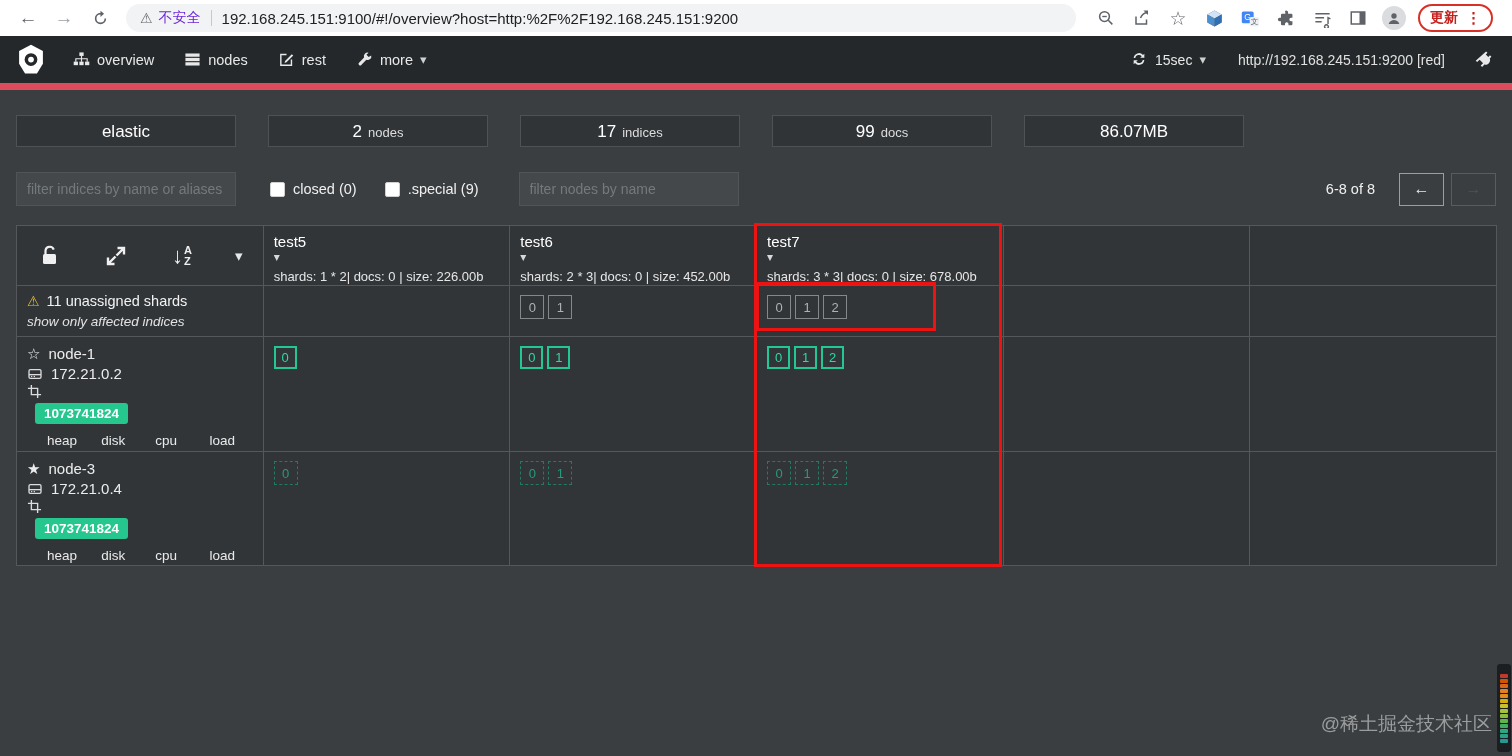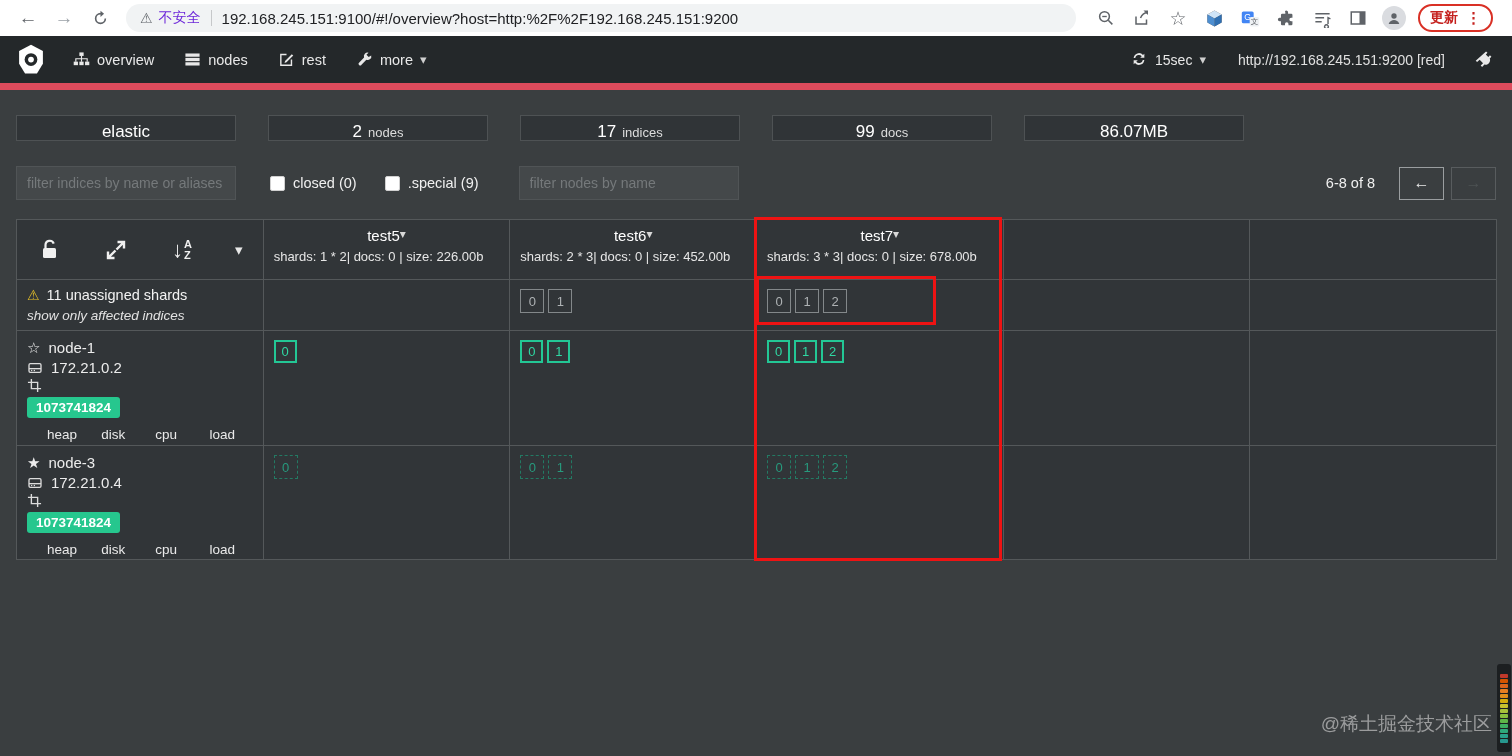--- a/index.html
+++ b/index.html
@@ -33,21 +33,21 @@
   .nav-item { display:flex; align-items:center; gap:7px; padding:0 15px; font-size:14.5px; cursor:pointer; }
   .nav-ic { width:17px; height:17px; display:inline-flex; }
   .caret { font-size:13px; color:#cfcfcf; }
   .nav-right { margin-left:auto; display:flex; align-items:center; gap:10px; padding-right:8px; }
   .refresh-group { display:flex; align-items:center; gap:7px; font-size:14px; }
   .cluster-url { font-size:14px; color:#e0e0e0; margin-left:22px; margin-right:20px; }
   .health-bar { height:7px; }
 
   
   .stats-row { display:flex; margin:25px 16px 0; gap:32px; }
-  .stat-box { width:220px; height:26px; border:1px solid #4e5254; background:#303437;
+  .stat-box { width:220px; height:32px; border:1px solid #4e5254; background:#303437;
               display:flex; align-items:baseline; justify-content:center; gap:6px; padding-top:6px; }
   .stat-value { color:#ffffff; font-size:17px; }
   .stat-label { color:#dddddd; font-size:13px; }
 
   
   .filter-row { display:flex; align-items:center; margin:24px 16px 0; height:36px; }
   .flt-input { width:220px; height:34px; background:#44484a; border:1px solid #505456; color:#c8c8c8;
                font-size:14px; padding:0 10px; font-family:"Liberation Sans",sans-serif; }
   .flt-input::placeholder { color:#75797b; }
   .chk-group { display:flex; align-items:center; gap:8px; color:#f0f0f0; font-size:14.5px; }
@@ -65,40 +65,40 @@
                   grid-template-rows:60px 51px 115px 114px;
                   border-top:1px solid #54585a; border-left:1px solid #54585a; background:#313538; }
   .cell { border-right:1px solid #54585a; border-bottom:1px solid #54585a; padding:7px 10px; overflow:hidden; }
   .controls-cell { display:flex; align-items:center; justify-content:space-between; padding:0 20px; }
   .hicon { display:inline-flex; width:26px; height:26px; align-items:center; justify-content:center; }
   .sortaz { display:flex; align-items:center; gap:1px; color:#f0f0f0; }
   .sortaz .arr { font-size:22px; line-height:22px; }
   .sortaz .let { display:flex; flex-direction:column; font-size:11px; font-weight:bold; line-height:11px; }
   .hdr-caret { font-size:15px; color:#e8e8e8; }
 
-  .ixname-row { display:flex; justify-content:center; align-items:flex-start; }
+  .ixname-row { display:flex; justify-content:space-between; align-items:flex-start;flex-direction:column; }
   .ixname { color:#ffffff; font-size:15px; }
   .ixcaret { font-size:12px; color:#d8d8d8; }
   .ixsum { color:#e6e6e6; font-size:13px; margin-top:5px; white-space:nowrap; }
 
   .ua-line1 { display:flex; align-items:center; gap:7px; color:#f2f2f2; font-size:14.5px; }
   .ua-warn { color:#e8c229; font-size:14px; }
   .ua-line2 { color:#e2e2e2; font-size:13.5px; font-style:italic; margin-top:5px; }
 
   .shardrow { display:flex; gap:4px; margin-top:2px; }
   .shard { width:24px; height:24px; display:flex; align-items:center; justify-content:center; font-size:13px; }
   .shard.primary { border:2px solid #23c795; color:#2fd8a3; width:23px; height:23px; }
   .shard.replica { border:1px dashed #237a63; color:#279a7d; }
   .shard.gray    { border:1px solid #83888a; color:#aeb2b4; }
 
   .node-line { display:flex; align-items:center; gap:8px; color:#ececec; font-size:15px; line-height:20px; }
   .node-star { font-size:15px; color:#ececec; }
   .node-ic { display:inline-flex; width:16px; height:16px; }
   .node-badge { display:inline-block; background:#26c78e; color:#ffffff; font-weight:bold; font-size:13.5px;
-                padding:3px 9px; border-radius:3px; margin:3px 0 2px; }
+                padding:3px 9px; border-radius:3px; margin:3px 8px 2px; }
   .metrics-row { display:flex; gap:11px; margin-top:5px;padding-left:20px; }
   .metric { width:51px; }
   .metric-label { color:#eaeaea; font-size:13.5px; }
 
   
   .hl-rect { position:absolute; border:3px solid #ee1313; pointer-events:none; z-index:6; }
   .hl-big   { left:738px; top:-2px; width:248px; height:344px; }
   .hl-small { left:740px; top:57px;  width:180px; height:49px; }
 
   

